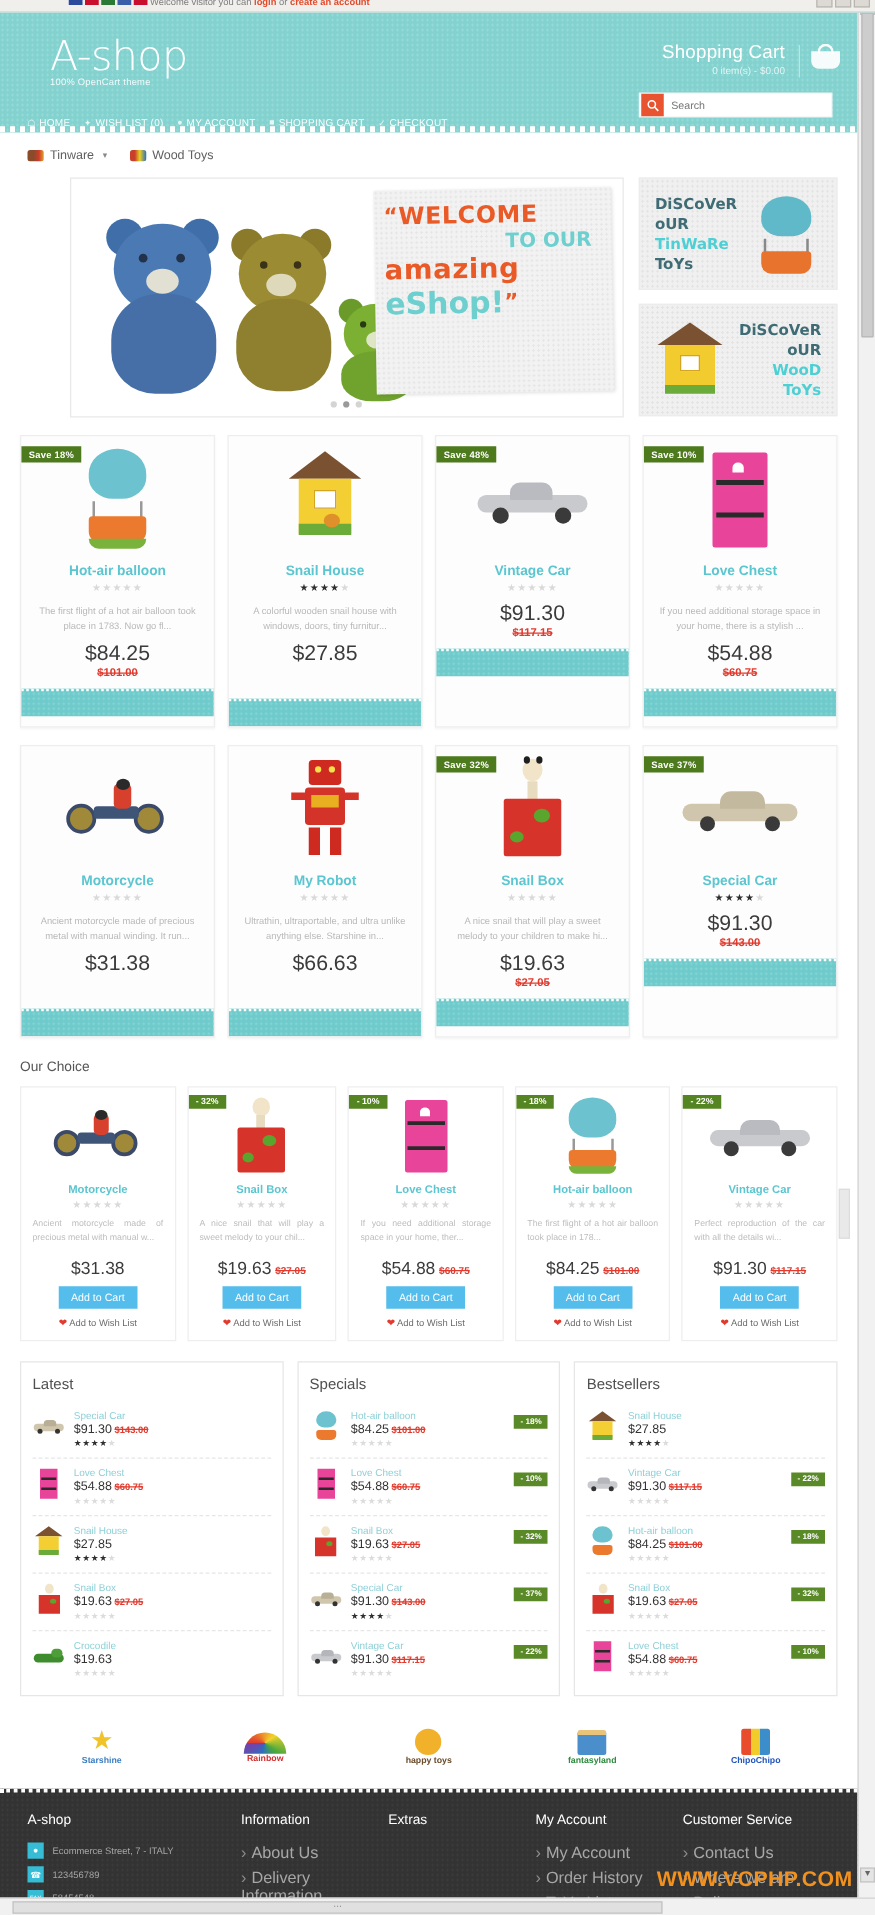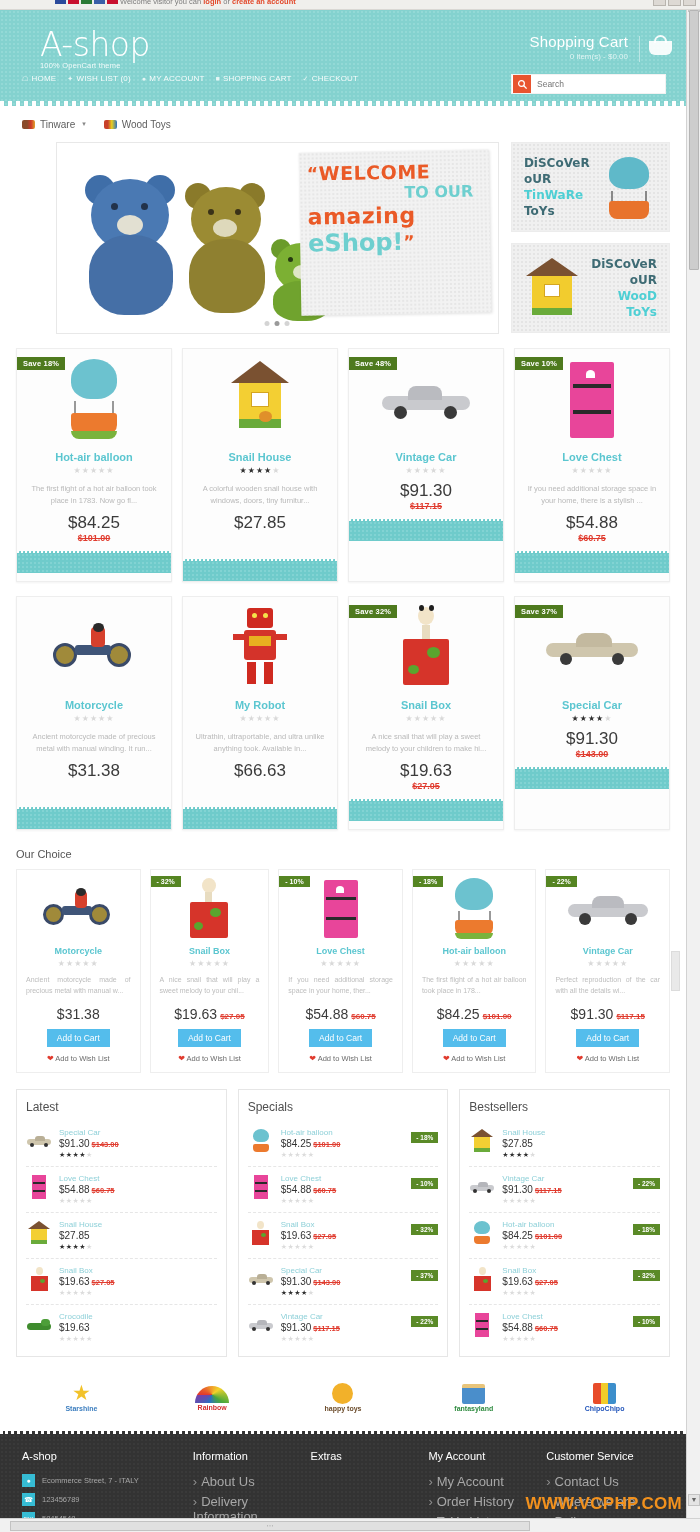--- a/index.html
+++ b/index.html
@@ -78,21 +78,21 @@
   .cart-icon .basket {
     position: absolute; bottom: 0; left: 0; width: 23px; height: 14px;
     background: #ffffff; border-radius: 0 0 6px 6px; opacity: .92;
   }
   .cart-icon .handle {
     position: absolute; top: 0; left: 5px; width: 13px; height: 8px;
     border: 2px solid #ffffff; border-bottom: none; border-radius: 7px 7px 0 0; opacity: .92;
   }
 
   .nav-bar { position: absolute; left: 0; bottom: 6px; width: 100%; height: 26px; }
-  .nav-links { position: absolute; left: 22px; top: 0; display: flex; gap: 11px; align-items: center; }
+  .nav-links { position: absolute; left: 22px; top: 20px; display: flex; gap: 11px; align-items: center; }
   .nav-links a {
     font-size: 8px; color: #ffffff; text-decoration: none; opacity: .93;
     letter-spacing: .2px; display: flex; align-items: center; gap: 3px;
     text-transform: uppercase;
   }
   .nav-links a .ic { font-size: 7px; opacity: .85; }
 
   .search-wrap {
     position: absolute; right: 20px; top: 0px;
     width: 155px; height: 20px; background: #ffffff; display: flex; align-items: center;
@@ -562,21 +562,21 @@
             <div style="position:absolute;left:11px;top:22px;width:32px;height:30px;background:#d4332a;border-radius:3px"></div>
             <div style="position:absolute;left:16px;top:28px;width:22px;height:10px;background:#e8b020"></div>
             <div style="position:absolute;left:0px;top:26px;width:12px;height:6px;background:#d4332a"></div>
             <div style="position:absolute;left:42px;top:26px;width:12px;height:6px;background:#d4332a"></div>
             <div style="position:absolute;left:14px;top:54px;width:9px;height:22px;background:#cf2a20"></div>
             <div style="position:absolute;left:31px;top:54px;width:9px;height:22px;background:#cf2a20"></div>
           </div>
         </div>
         <div class="prod-name">My Robot</div>
         <div class="stars">★★★★★</div>
-        <div class="prod-desc">Ultrathin, ultraportable, and ultra unlike anything took. Available in...</div>
+        <div class="prod-desc">Ultrathin, ultraportable, and ultra unlike anything else. Starshine in...</div>
         <div class="price-wrap">
           <div class="price-new">$66.63</div>
         </div>
         <div class="card-foot" style="margin-top:22px"></div>
       </div>
 
       <div class="prod-card">
         <div class="sale-tag">Save 32%</div>
         <div class="prod-img">
           <div style="position:relative;width:50px;height:82px">

